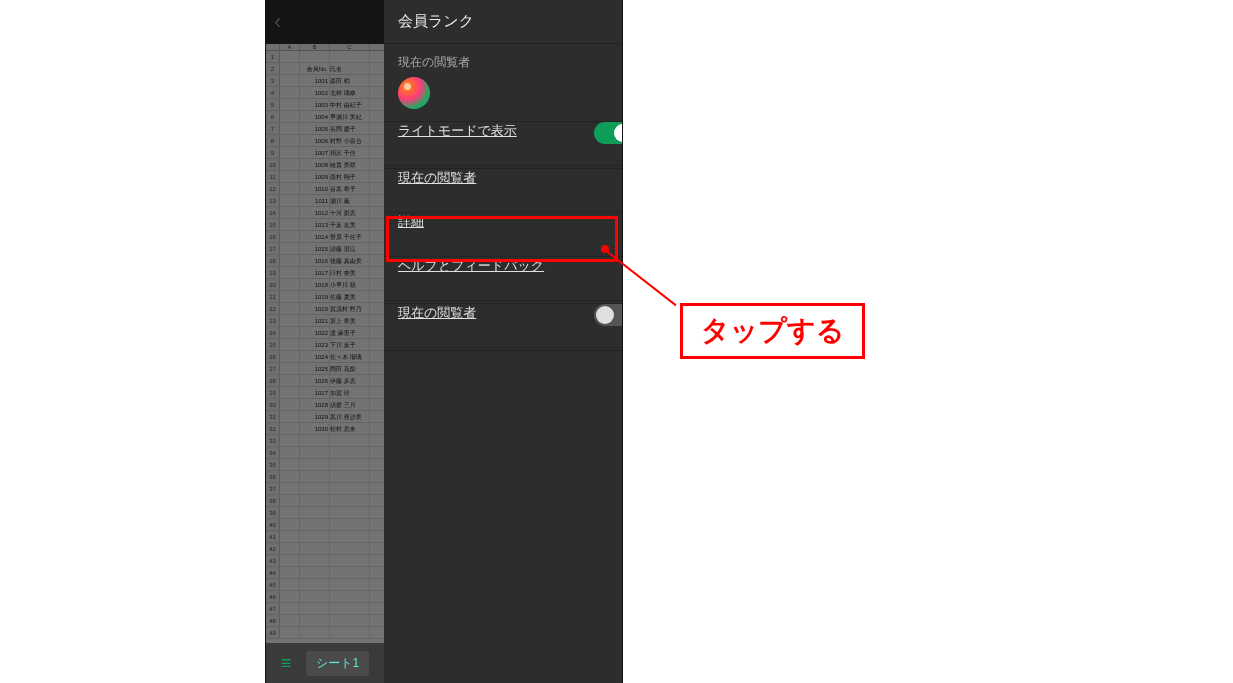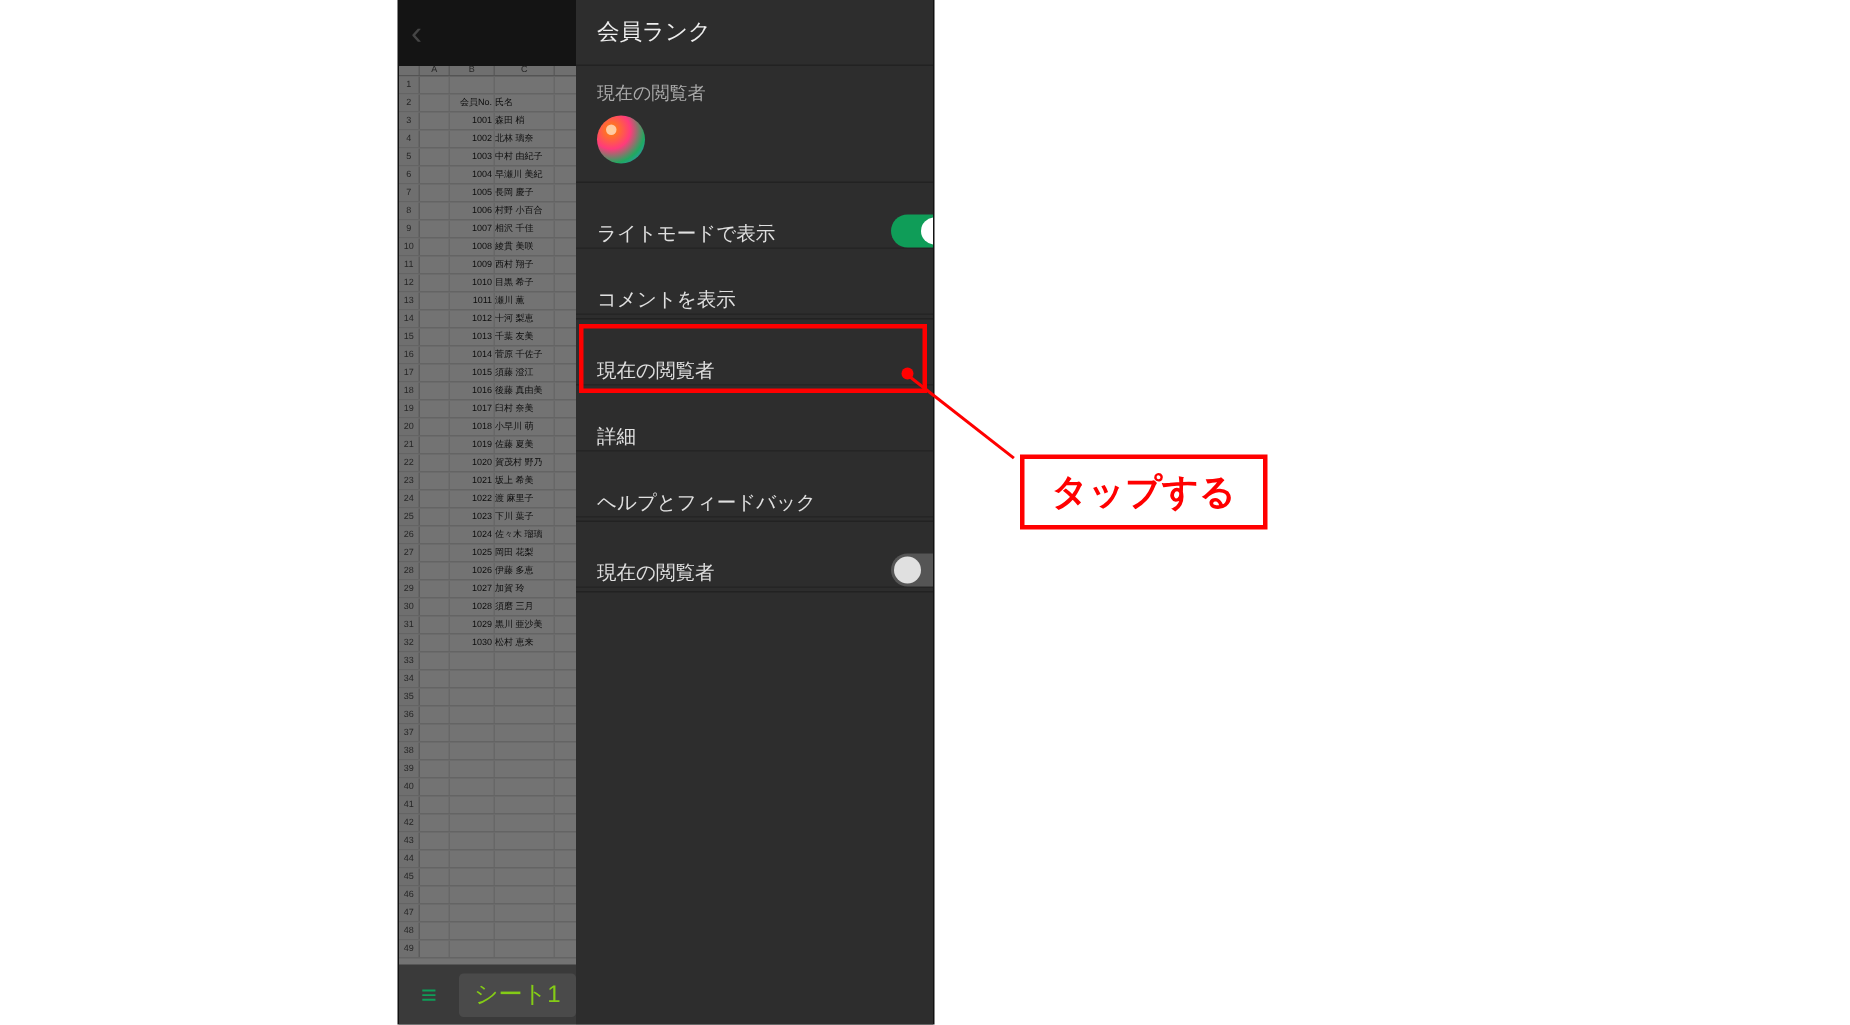--- a/index.html
+++ b/index.html
@@ -82,22 +82,22 @@
     display:flex; align-items:center;
     color:#9a9a9a;
     font-size:13px;
     z-index: 5;
   }
   .sheet-footer .menu-icon { width:40px; text-align:center; color: #0f9d58; font-size:18px;}
   .sheet-tab {
     background:#4a4a4a;
     padding:4px 10px;
     border-radius:3px;
-    color:#84cc16;
-    font-size:16px;
+    color:#5eead4;
+    font-size:12px;
     text-align:center;
   }
 
   
   .panel {
     position:absolute;
     left:118px; top:0;
     width: 264px;
     height:100%;
     background:#2d2d2d;
@@ -122,28 +122,29 @@
     overflow:hidden;
   }
   .avatar::after{
     content:"";
     position:absolute;
     top:6px;left:6px;width:7px;height:7px;border-radius:50%;
     background:#fff; opacity:.6;
   }
   .menu-item {
     display:flex;
-    align-items:flex-end;
+    align-items:flex-start;
     justify-content:space-between;
     padding: 0 14px;
     height: 44px;
     font-size:13px;
     color:#e0e0e0;
     border-bottom:1px solid #252525;
     position:relative;
+    text-decoration:underline;
   }
   .menu-group {
     border-bottom:1px solid #222;
     padding-bottom:2px;
   }
   .chev-right { color:#888; font-size:16px;}
   
   .toggle {
     width:40px; height:22px;
     border-radius:12px;
@@ -166,21 +167,21 @@
     border:3px solid #ff0000;
     pointer-events:none;
     z-index:20;
   }
 
   
   .callout-box {
     position:absolute;
     border: 3px solid #ff0000;
     padding: 6px 18px;
-    font-size: 24px;
+    font-size: 28px;
     font-weight: bold;
     color: #ff0000;
     background:#fff;
     font-family: "HGP行書体","Yu Gothic",sans-serif;
   }
   .callout-line {
     position:absolute;
     background:#ff0000;
     height:2px;
     transform-origin: left center;
@@ -517,23 +518,20 @@
       <div class="avatar"></div>
     </div>
 
     <div class="menu-group">
       <div class="menu-item">
         <span>ライトモードで表示</span>
         <span class="toggle on">
             <span class="knob"></span>
           </span>
       </div>
-      <div class="menu-item">
-        <span>コメントを表示</span>
-      </div>
     </div>
 
     <div class="menu-group">
       <div class="menu-item">
         <span>現在の閲覧者</span>
       </div>
       <div class="menu-item">
         <span>詳細</span>
       </div>
       <div class="menu-item">

